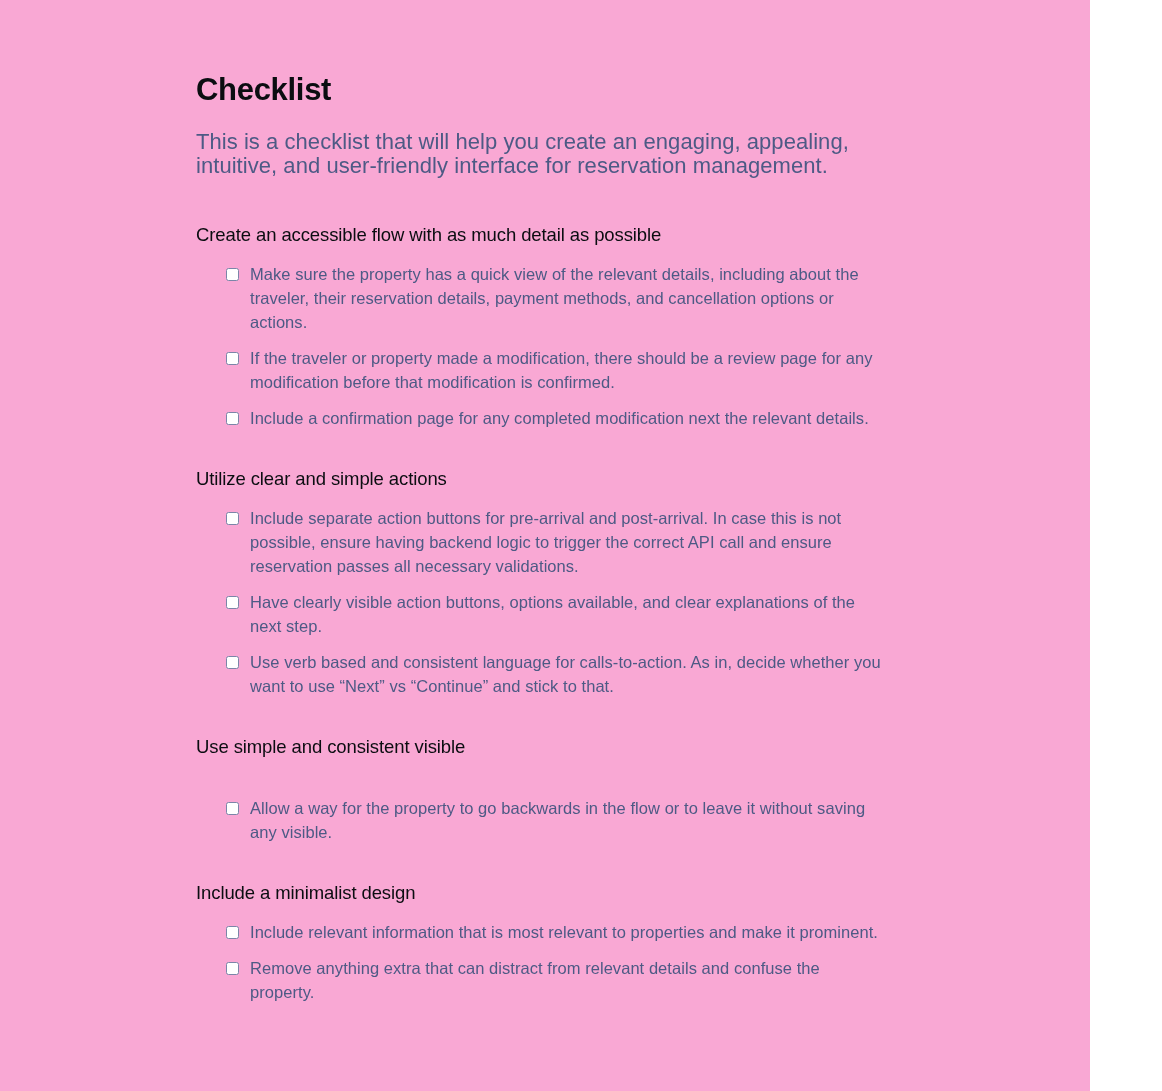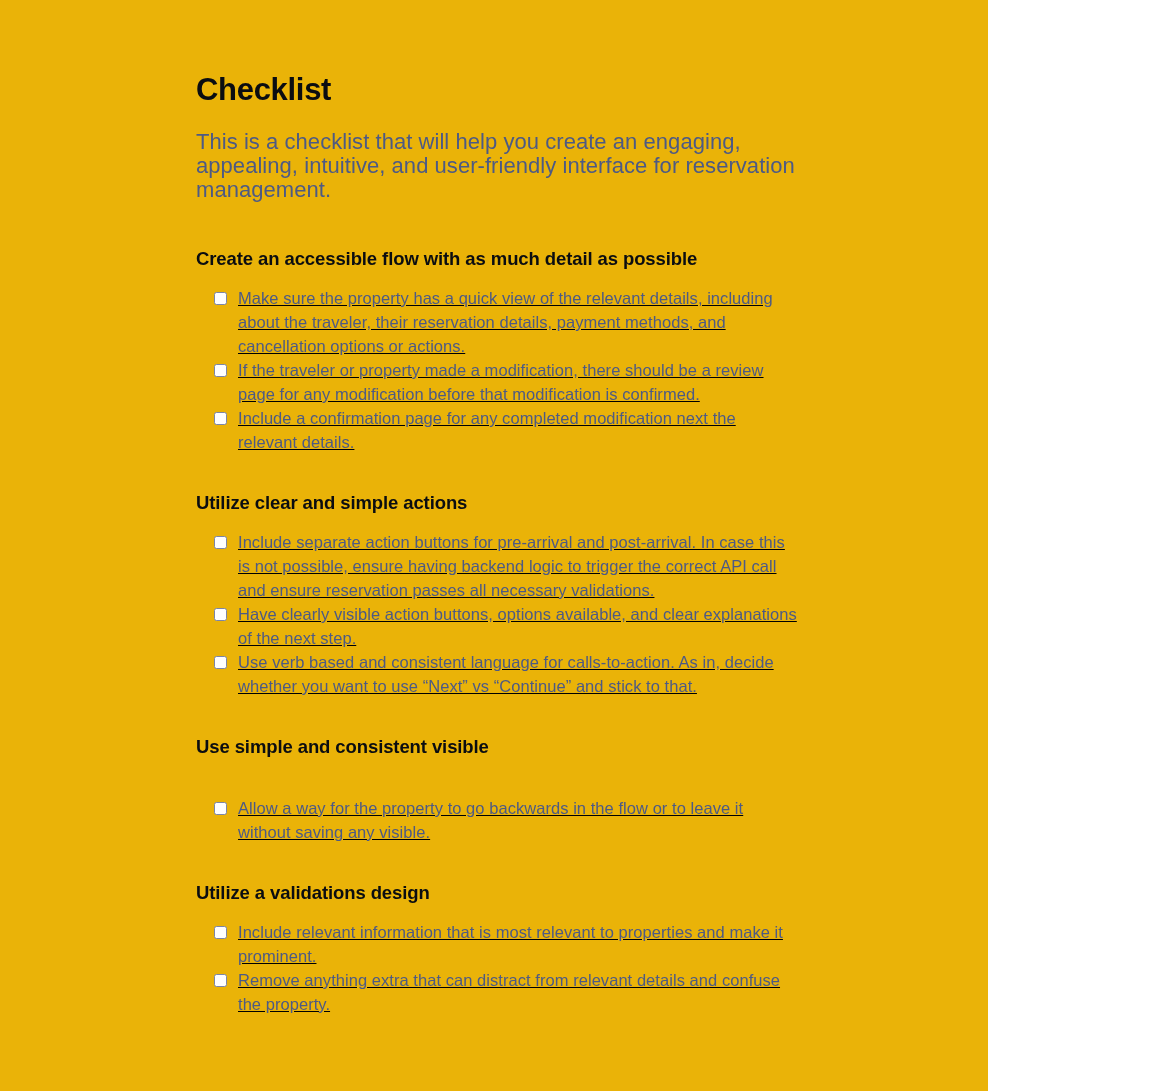--- a/index.html
+++ b/index.html
@@ -8,24 +8,24 @@
     background: #ffffff;
   }
   body {
     width: 1162px;
     height: 1091px;
     font-family: "Liberation Sans", sans-serif;
     -webkit-font-smoothing: antialiased;
   }
   .page {
     box-sizing: border-box;
-    width: 988px;
+    width: 1090px;
     min-height: 1091px;
     padding: 70px 190px 0 196px;
-    background: #eab308;
+    background: #f9a8d4;
   }
   .page-title {
     margin: 0;
     font-size: 31px;
     line-height: 40px;
     font-weight: 700;
     letter-spacing: -0.3px;
     color: #0b0d11;
   }
   .intro {
@@ -42,35 +42,34 @@
   .section {
     margin-bottom: 36px;
   }
   .section:last-child {
     margin-bottom: 0;
   }
   .section-heading {
     margin: 0 0 14px 0;
     font-size: 18.5px;
     line-height: 26px;
-    font-weight: 700;
+    font-weight: 400;
     letter-spacing: -0.1px;
     color: #0b0d11;
   }
   .items {
     margin: 0;
     padding: 0;
     list-style: none;
   }
   .item {
     display: flex;
     align-items: flex-start;
     padding: 0 0 0 18px;
-    margin: 0;
-    text-decoration: underline;
+    margin: 12px;
   }
   .checkbox {
     flex: 0 0 auto;
     width: 13px;
     height: 13px;
     margin: 6px 0 0 0;
     border: 1.6px solid #7b85a8;
     border-radius: 2.5px;
     background: #ffffff;
     box-sizing: border-box;
@@ -135,21 +134,21 @@
       </section>
       <section class="section">
         <ul class="items">
           <li class="item">
             <span class="checkbox" role="checkbox" aria-checked="false"></span>
             <span class="item-label">Allow a way for the property to go backwards in the flow or to leave it without saving any visible.</span>
           </li>
         </ul>
       </section>
       <section class="section">
-        <h2 class="section-heading">Utilize a validations design</h2>
+        <h2 class="section-heading">Include a minimalist design</h2>
         <ul class="items">
           <li class="item">
             <span class="checkbox" role="checkbox" aria-checked="false"></span>
             <span class="item-label">Include relevant information that is most relevant to properties and make it prominent.</span>
           </li>
           <li class="item">
             <span class="checkbox" role="checkbox" aria-checked="false"></span>
             <span class="item-label">Remove anything extra that can distract from relevant details and confuse the property.</span>
           </li>
         </ul>

